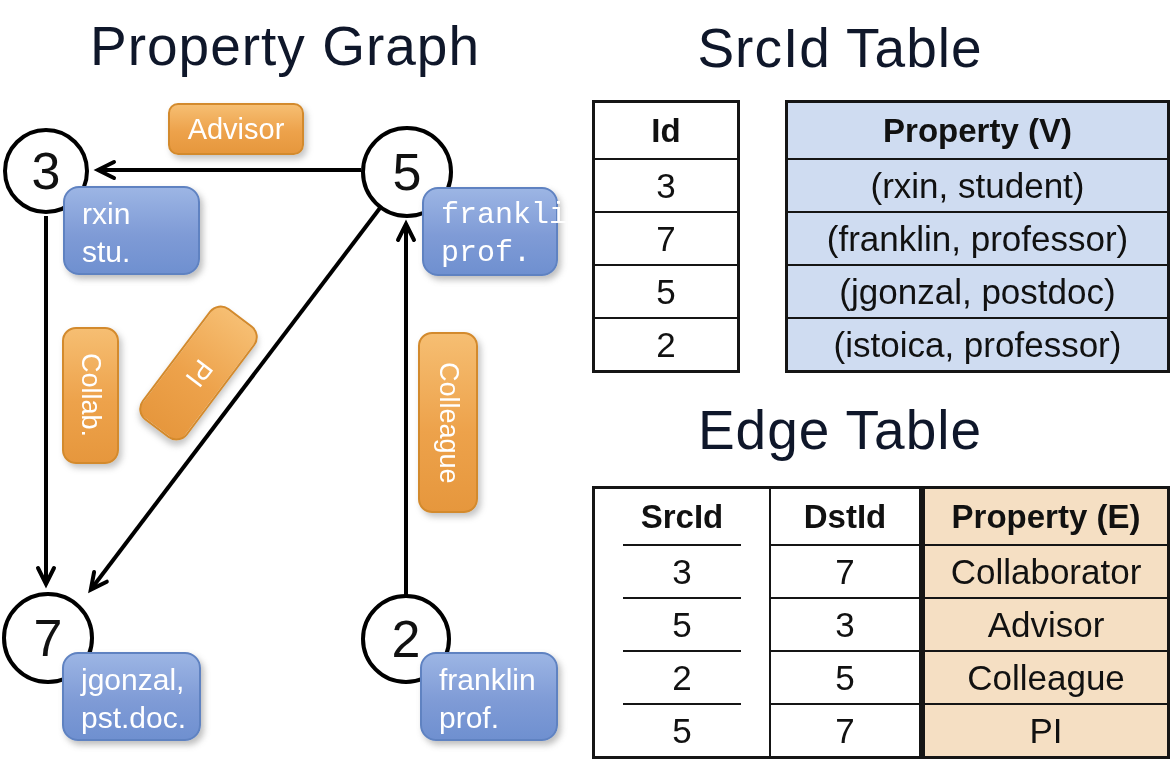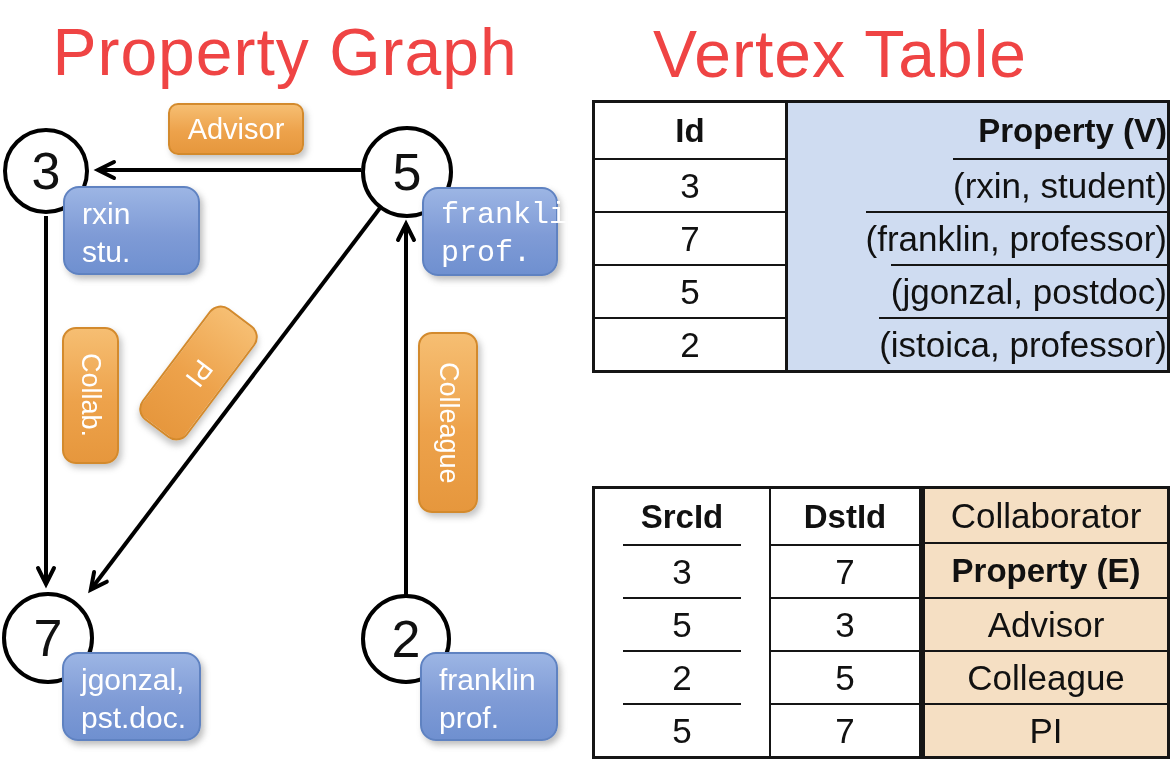--- a/index.html
+++ b/index.html
@@ -8,22 +8,22 @@
   html,body{margin:0;padding:0;background:#ffffff;}
   #canvas{
     position:relative; width:1170px; height:760px; overflow:hidden;
     background:#ffffff; font-family:"Liberation Sans", sans-serif; color:#111;
   }
   .panel{position:absolute; top:0; height:760px; width:585px;}
   #graph-panel{left:0;}
   #tables-panel{left:585px;}
 
   .big-title{
-    position:absolute; text-align:center; font-size:66px; letter-spacing:1px;
-    color:#ef4444; white-space:nowrap;
+    position:absolute; text-align:center; font-size:55px; letter-spacing:1px;
+    color:#0f172a; white-space:nowrap;
   }
 
   
   .node-circle{
     position:absolute; border:4px solid #000; border-radius:50%;
     background:#fff; display:flex; align-items:center; justify-content:center;
     font-size:52px; color:#111; box-sizing:border-box;
   }
   .prop-box{
     position:absolute; border-radius:16px; box-sizing:border-box;
@@ -46,21 +46,21 @@
   .tcol{
     position:absolute; box-sizing:border-box; border:3px solid #151515;
     display:flex; flex-direction:column; background:#fff;
   }
   .tcol .cell{
     box-sizing:border-box; flex:0 0 53px; display:flex; align-items:center;
     justify-content:center; font-size:35px; white-space:nowrap;
   }
   .tcol .cell.hdr{ flex:0 0 55px; font-weight:bold; font-size:33px; }
   .tcol .cell + .cell{ border-top:2px solid #151515; }
-  .bg-blue{ background:var(--vertex-col-bg,#cfdcf1);align-items:flex-end; }
+  .bg-blue{ background:var(--vertex-col-bg,#cfdcf1); }
   .bg-tan{ background:var(--edge-col-bg,#f5dfc3); }
 
   #etable-ids{
     position:absolute; box-sizing:border-box; border:3px solid #151515;
     display:grid; grid-template-columns:146px 1fr;
     grid-template-rows:55px 53px 53px 53px 53px; background:#fff;
   }
   #etable-ids .e-cell{
     box-sizing:border-box; display:flex; align-items:center; justify-content:center;
     font-size:35px;
@@ -130,54 +130,55 @@
       <div>pst.doc.</div>
     </div>
     <div class="prop-box" style="left:420px; top:652px; width:138px; height:89px;">
       <div>franklin</div>
       <div>prof.</div>
     </div>
   </div>
 
   <div id="tables-panel" class="panel">
 
-    <div class="big-title" style="left:0; width:510px; top:16px;">Vertex Table</div>
+    <div class="big-title" style="left:0; width:510px; top:16px;">SrcId Table</div>
 
-    <div class="tcol" style="left:7px; top:100px; width:196px; height:273px;">
+    <div class="tcol" style="left:7px; top:100px; width:148px; height:273px;">
       <div class="cell hdr">Id</div>
       <div class="cell">3</div>
       <div class="cell">7</div>
       <div class="cell">5</div>
       <div class="cell">2</div>
     </div>
 
     <div class="tcol bg-blue" style="left:200px; top:100px; width:385px; height:273px;">
       <div class="cell hdr bg-blue">Property (V)</div>
       <div class="cell bg-blue">(rxin, student)</div>
       <div class="cell bg-blue">(franklin, professor)</div>
       <div class="cell bg-blue">(jgonzal, postdoc)</div>
       <div class="cell bg-blue">(istoica, professor)</div>
     </div>
 
+    <div class="big-title" style="left:0; width:510px; top:398px;">Edge Table</div>
 
     <div id="etable-ids" style="left:7px; top:486px; width:330px; height:273px;">
       <div class="e-cell hdr">SrcId</div>
       <div class="e-cell hdr">DstId</div>
       <div class="e-cell">3</div>
       <div class="e-cell">7</div>
       <div class="e-cell">5</div>
       <div class="e-cell">3</div>
       <div class="e-cell">2</div>
       <div class="e-cell">5</div>
       <div class="e-cell">5</div>
       <div class="e-cell">7</div>
     </div>
 
     <div class="tcol bg-tan" style="left:337px; top:486px; width:248px; height:273px;">
+      <div class="cell hdr bg-tan">Property (E)</div>
       <div class="cell bg-tan">Collaborator</div>
-      <div class="cell hdr bg-tan">Property (E)</div>
       <div class="cell bg-tan">Advisor</div>
       <div class="cell bg-tan">Colleague</div>
       <div class="cell bg-tan">PI</div>
     </div>
 
   </div>
 </div>
 
 </body></html>

